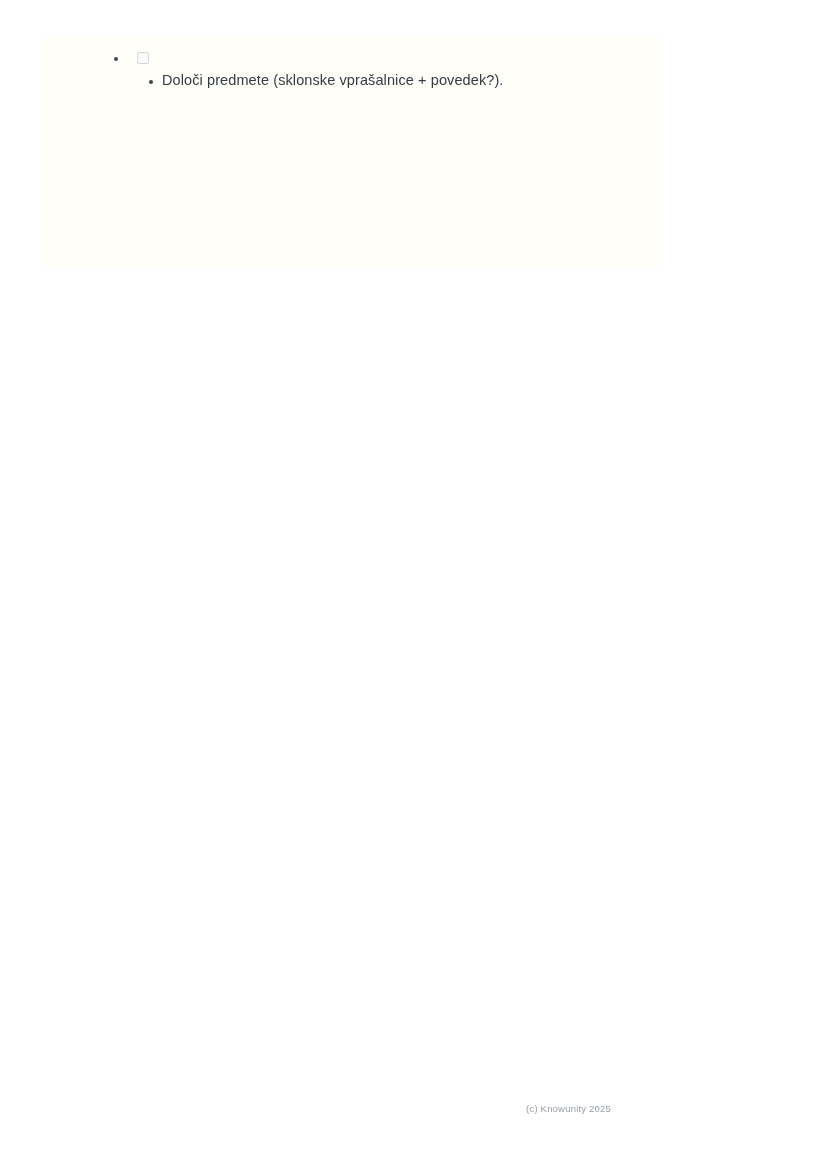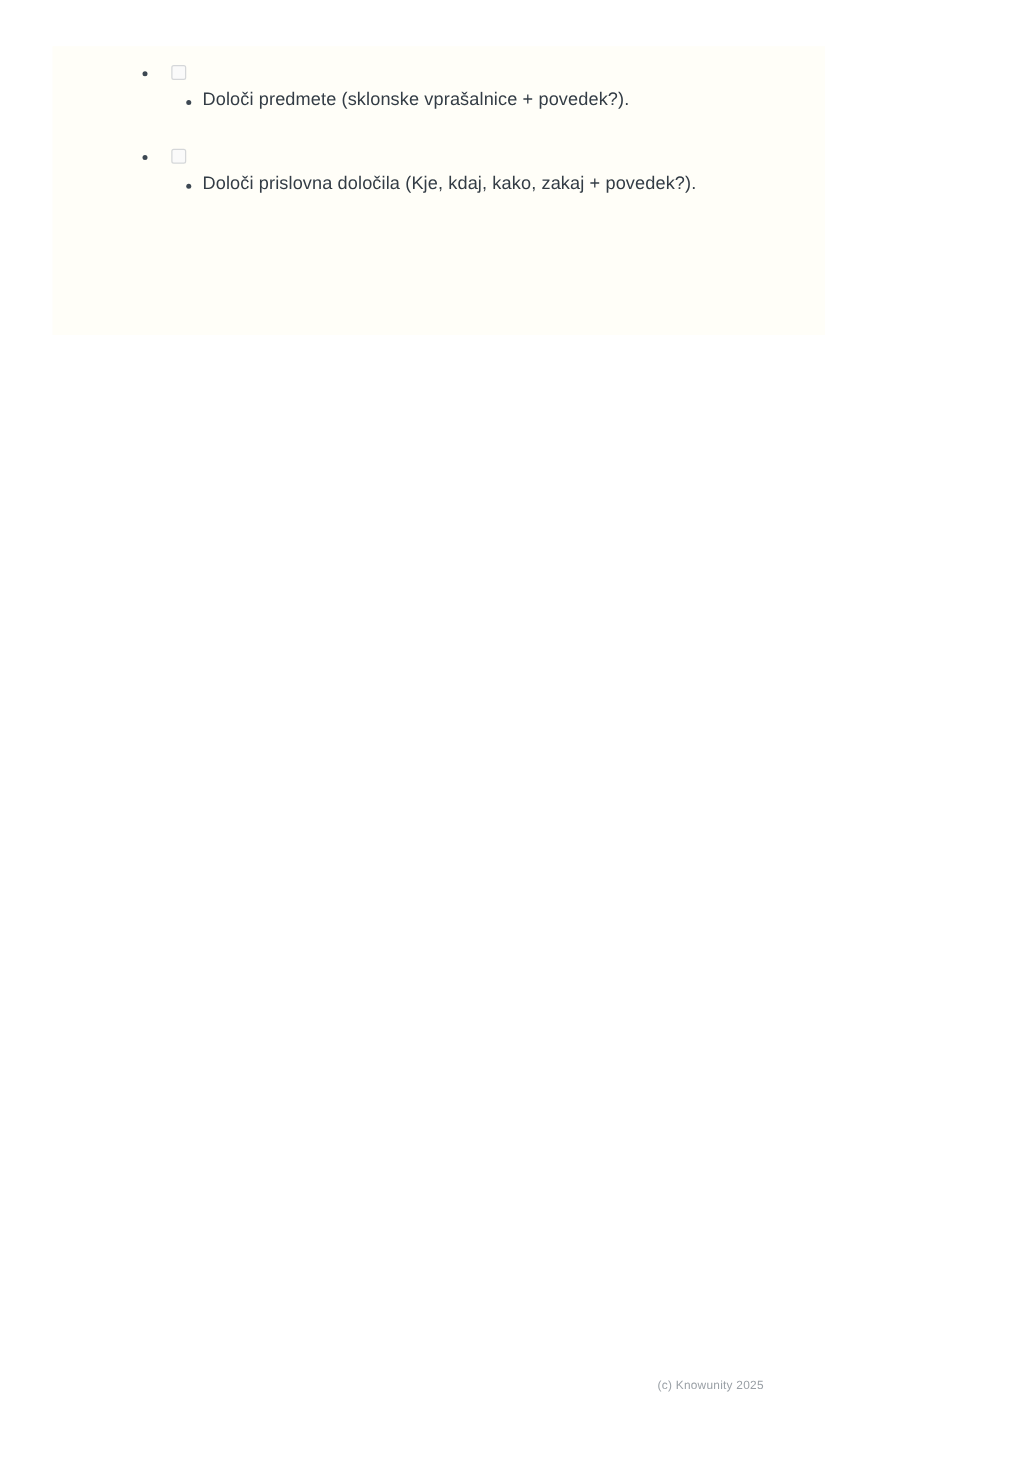--- a/index.html
+++ b/index.html
@@ -150,31 +150,20 @@
           <div class="outer-row">
             <span class="outer-bullet"></span>
             <span class="checkbox"></span>
           </div>
           <div class="inner-row">
             <span class="inner-bullet"></span>
             <span class="inner-text">Določi predmete (sklonske vprašalnice + povedek?).</span>
           </div>
         </li>
 
-        <li class="outer-item">
-          <div class="spacer-between"></div>
-          <div class="outer-row">
-            <span class="outer-bullet"></span>
-            <span class="checkbox"></span>
-          </div>
-          <div class="inner-row">
-            <span class="inner-bullet"></span>
-            <span class="inner-text">Določi prislovna določila (Kje, kdaj, kako, zakaj + povedek?).</span>
-          </div>
-        </li>
 
 
       </ul>
     </div>
   </div>
 
   <div class="footer-copyright">(c) Knowunity 2025</div>
 
 </div>
 

